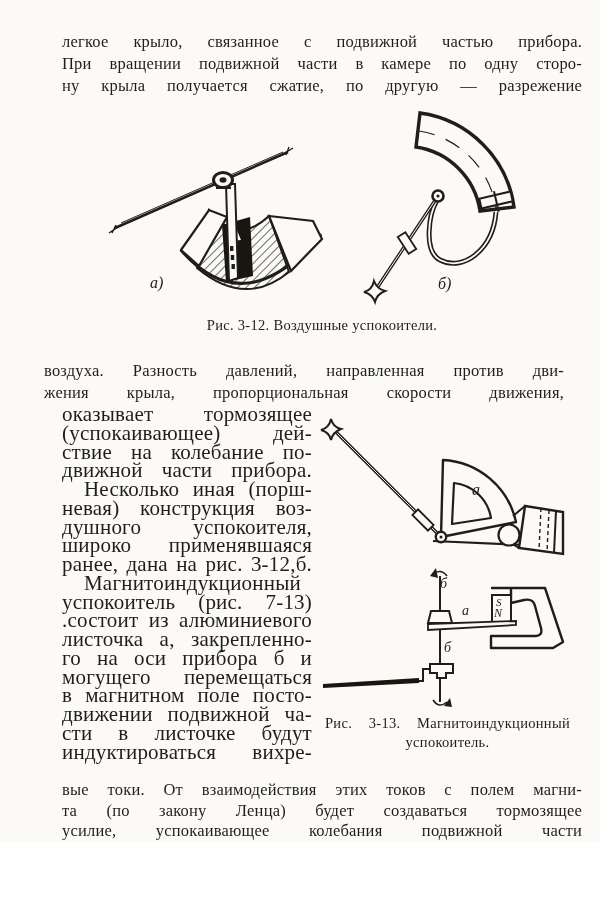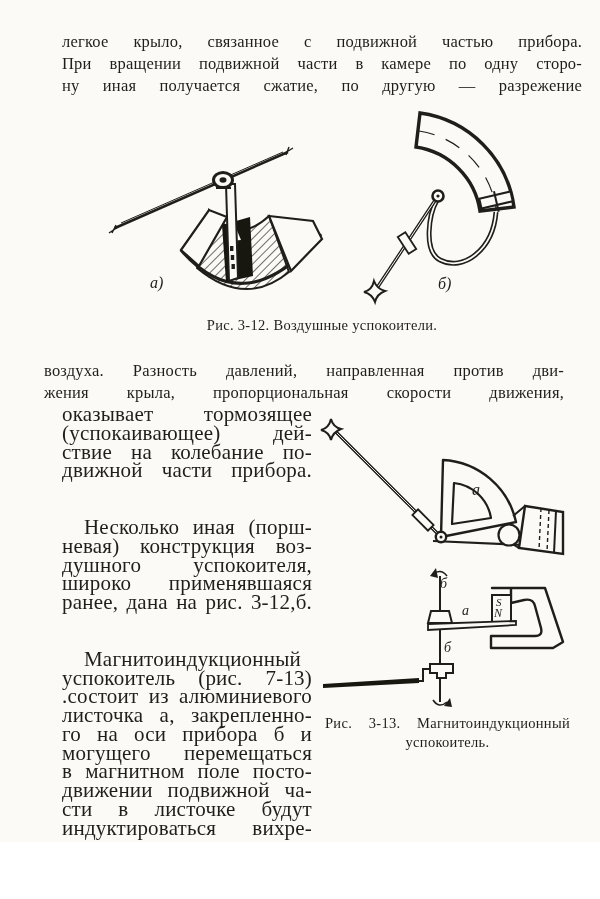--- a/index.html
+++ b/index.html
@@ -12,21 +12,21 @@
     color:#1f1e1b;
   }
   .para{position:absolute;}
   .tl{
     text-align:justify;
     text-align-last:justify;
     letter-spacing:0.2px;
     word-spacing:1px;
   }
   .tl.last{text-align-last:left;}
-  .tl.ind{text-indent:22px;margin-top:38px;}
+  .tl.ind{text-indent:22px;}
   .body-txt{font-size:16.5px;line-height:22px;}
   .col-txt{font-size:21px;line-height:18.75px;}
   .bot-txt{font-size:16.5px;line-height:20.5px;}
   .caption{
     position:absolute;
     font-size:14.5px;line-height:19px;
     letter-spacing:0.3px;
   }
   .cap-center{text-align:left;text-align-last:center;}
   .cap-just{text-align:justify;text-align-last:justify;}
@@ -52,21 +52,21 @@
   svg{position:absolute;overflow:visible;}
 </style>
 </head>
 <body>
 
 <div class="page">
 
   <div class="para body-txt" style="left:62px;top:31px;width:520px">
     <div class="tl">легкое крыло, связанное с подвижной частью прибора.</div>
     <div class="tl">При вращении подвижной части в камере по одну сторо-</div>
-    <div class="tl">ну иная получается сжатие, по другую — разрежение</div>
+    <div class="tl">ну крыла получается сжатие, по другую — разрежение</div>
   </div>
 
   <svg style="left:85px;top:100px" width="490" height="212" viewBox="0 0 490 212">
     <defs>
       <pattern id="hatch" width="6" height="6" patternUnits="userSpaceOnUse" patternTransform="rotate(45)">
         <line x1="0" y1="0" x2="0" y2="6" stroke="#1f1e1b" stroke-width="1.3"></line>
       </pattern>
     </defs>
 
     <g>
@@ -184,16 +184,22 @@
   <span class="figlabel" style="left:462px;top:603px;font-size:14px">а</span>
   <span class="figlabel" style="left:444px;top:640px;font-size:14px">б</span>
   <span class="pole" style="left:496px;top:596px">S</span>
   <span class="pole" style="left:494px;top:606px;font-size:12px">N</span>
 
   <div class="caption" style="left:325px;top:714px;width:245px">
     <div class="cap-just">Рис. 3-13. Магнитоиндукционный</div>
     <div class="cap-center">успокоитель.</div>
   </div>
 
+  <div class="para bot-txt" style="left:62px;top:780px;width:520px">
+    <div class="tl">вые токи. От взаимодействия этих токов с полем магни-</div>
+    <div class="tl">та (по закону Ленца) будет создаваться тормозящее</div>
+    <div class="tl">усилие, успокаивающее колебания подвижной части</div>
+    <div class="tl last">прибора.</div>
+  </div>
 
   <div class="pagenum">71</div>
 
 </div>
 
 </body></html>

